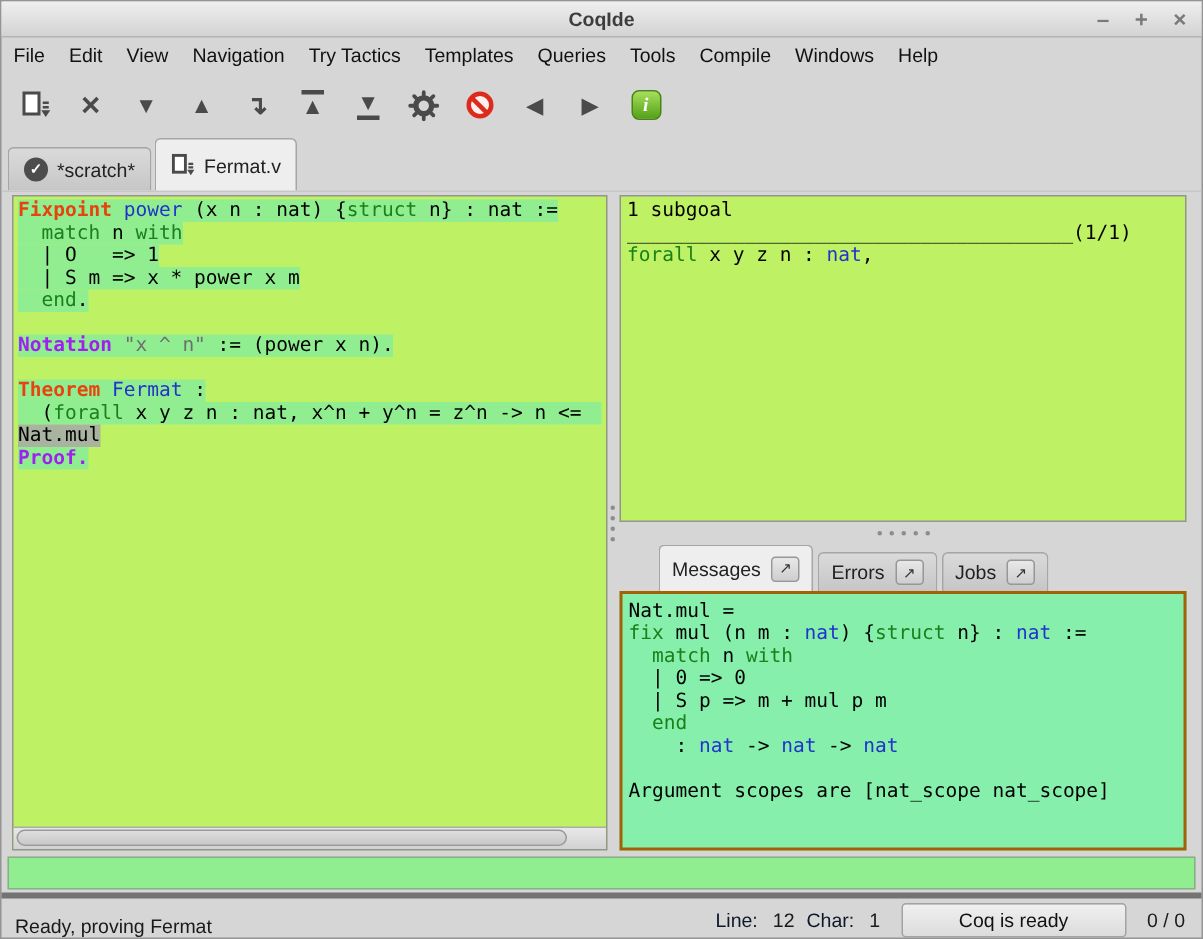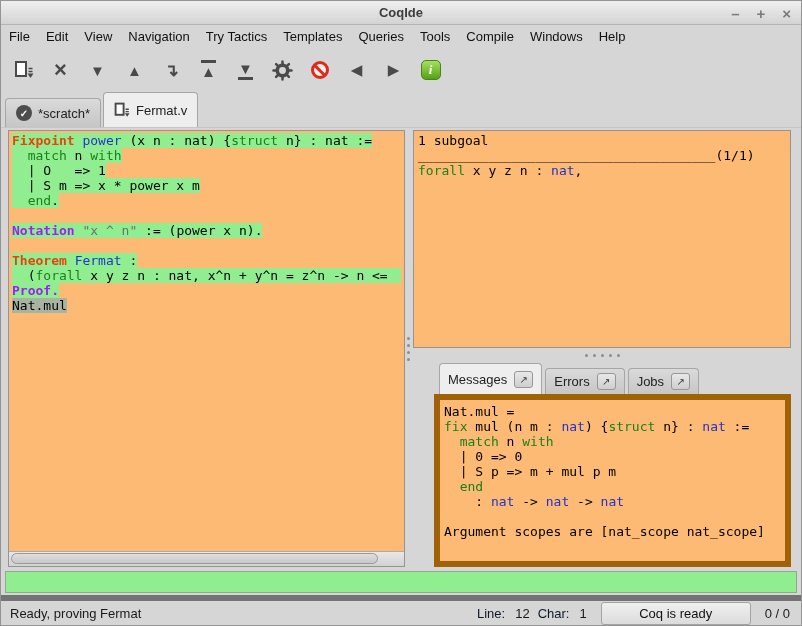--- a/index.html
+++ b/index.html
@@ -47,21 +47,21 @@
               border-bottom:1px solid #c6c6c6; }
   .doc-tab { display:flex; align-items:center; gap:6px; padding:0 10px; height:29px;
              background:linear-gradient(#dadada,#c6c6c6); border:1px solid #a6a6a6;
              border-bottom:none; border-radius:4px 4px 0 0; margin-right:2px; color:#222; }
   .doc-tab.active { height:35px; background:#eeeeee; }
   .check-circle { width:16px; height:16px; border-radius:50%; background:#4d4d4d; color:#fff;
                   font-size:10px; font-weight:bold; display:flex; align-items:center;
                   justify-content:center; }
 
   
-  .code-pane { position:absolute; border:1px solid #949494; background:#fdba74; overflow:hidden;gap:48px; }
+  .code-pane { position:absolute; border:1px solid #949494; background:#bef264; overflow:hidden;gap:48px; }
   #editor-pane { left:8px; top:130px; width:397px; height:437px; display:flex; flex-direction:column; }
   #editor-code { flex:1; padding:2px 3px; overflow:hidden; }
   .mono, .cl { font-family:"DejaVu Sans Mono", monospace; font-size:13px; line-height:15px; }
   .cl { white-space:pre; height:15px; }
   .ln { display:inline-block; min-height:15px; }
   .ln.full { display:block; }
   .hl-green { background:#90ee90; }
   .hl-gray { background:#a9b4a0; }
   .seg-p { color:#000; }
   .seg-kdecl { color:#e8430e; font-weight:bold; }
@@ -89,27 +89,27 @@
   #notebook { position:absolute; left:413px; top:362px; width:378px; height:205px; }
   .msg-tabs { height:32px; display:flex; align-items:flex-end; padding-left:2px; }
   .msg-tab { display:flex; align-items:center; gap:7px; padding:0 8px; height:26px;
              background:linear-gradient(#dadada,#c6c6c6); border:1px solid #a6a6a6;
              border-bottom:none; border-radius:4px 4px 0 0; margin-right:3px; color:#222; }
   .msg-tab.active { height:31px; background:#eeeeee;margin-left:24px; }
   .detach-btn { width:19px; height:17px; border:1px solid #979797; border-radius:3px;
                 background:linear-gradient(#e8e8e8,#cecece); display:flex; align-items:center;
                 justify-content:center; font-size:10px; color:#333; }
   #msg-content { position:absolute; left:0; right:0; top:32px; bottom:0;
-                 border:6px solid #a16207; background:#fdba74; padding:4px; overflow:hidden;margin-left:21px; }
+                 border:2px solid #a16207; background:#86efac; padding:4px; overflow:hidden; }
 
   
   #progressbar { position:absolute; left:5px; top:571px; width:792px; height:22px;
                  background:#90ee90; border:1px solid #8faa8f; }
   #statusbar { position:absolute; left:1px; right:1px; bottom:1px; height:30px;
-               border-top:6px solid #737373; display:flex; align-items:center; padding:0 9px; }
+               border-top:4px solid #737373; display:flex; align-items:flex-end; padding:0 9px; }
   .sb-right { margin-left:auto; display:flex; align-items:center; }
   .sb-label { color:#0f172a; }
   .sb-val { margin-left:10px; margin-right:8px; }
   .coq-state-btn { width:150px; height:23px; line-height:21px; text-align:center;
                    background:linear-gradient(#f0f0f0,#dcdcdc); border:1px solid #a3a3a3;
                    border-radius:3px; margin-left:6px; color:#111; }
   .counter { margin-left:14px; margin-right:2px; }
 
   svg { display:block; }
 </style>
@@ -197,22 +197,22 @@
         <div class="cl"><span class="ln hl-green"><span class="seg-kdecl">Fixpoint</span><span class="seg-p"> </span><span class="seg-id">power</span><span class="seg-p"> (x n : nat) {</span><span class="seg-kw">struct</span><span class="seg-p"> n} : nat :=</span></span></div>
         <div class="cl"><span class="ln hl-green"><span class="seg-p">  </span><span class="seg-kw">match</span><span class="seg-p"> n </span><span class="seg-kw">with</span></span></div>
         <div class="cl"><span class="ln hl-green"><span class="seg-p">  | O   =&gt; 1</span></span></div>
         <div class="cl"><span class="ln hl-green"><span class="seg-p">  | S m =&gt; x * power x m</span></span></div>
         <div class="cl"><span class="ln hl-green"><span class="seg-p">  </span><span class="seg-kw">end</span><span class="seg-p">.</span></span></div>
         <div class="cl"><span class="ln">&nbsp;</span></div>
         <div class="cl"><span class="ln hl-green"><span class="seg-kpurp">Notation</span><span class="seg-p"> </span><span class="seg-str">"x ^ n"</span><span class="seg-p"> := (power x n).</span></span></div>
         <div class="cl"><span class="ln">&nbsp;</span></div>
         <div class="cl"><span class="ln hl-green"><span class="seg-kdecl">Theorem</span><span class="seg-p"> </span><span class="seg-id">Fermat</span><span class="seg-p"> :</span></span></div>
         <div class="cl"><span class="ln hl-green full"><span class="seg-p">  (</span><span class="seg-kw">forall</span><span class="seg-p"> x y z n : nat, x^n + y^n = z^n -&gt; n &lt;=</span></span></div>
+        <div class="cl"><span class="ln hl-gray"><span class="seg-p">Nat.mul</span></span></div>
         <div class="cl"><span class="ln hl-green"><span class="seg-kpurp">Proof.</span></span></div>
-        <div class="cl"><span class="ln hl-gray"><span class="seg-p">Nat.mul</span></span></div>
       </div>
     <div class="hscroll">
       <div class="hthumb"></div>
     </div>
   </div>
 
   <div class="vsplit">
     <span class="dot"></span>
       <span class="dot"></span>
       <span class="dot"></span>

